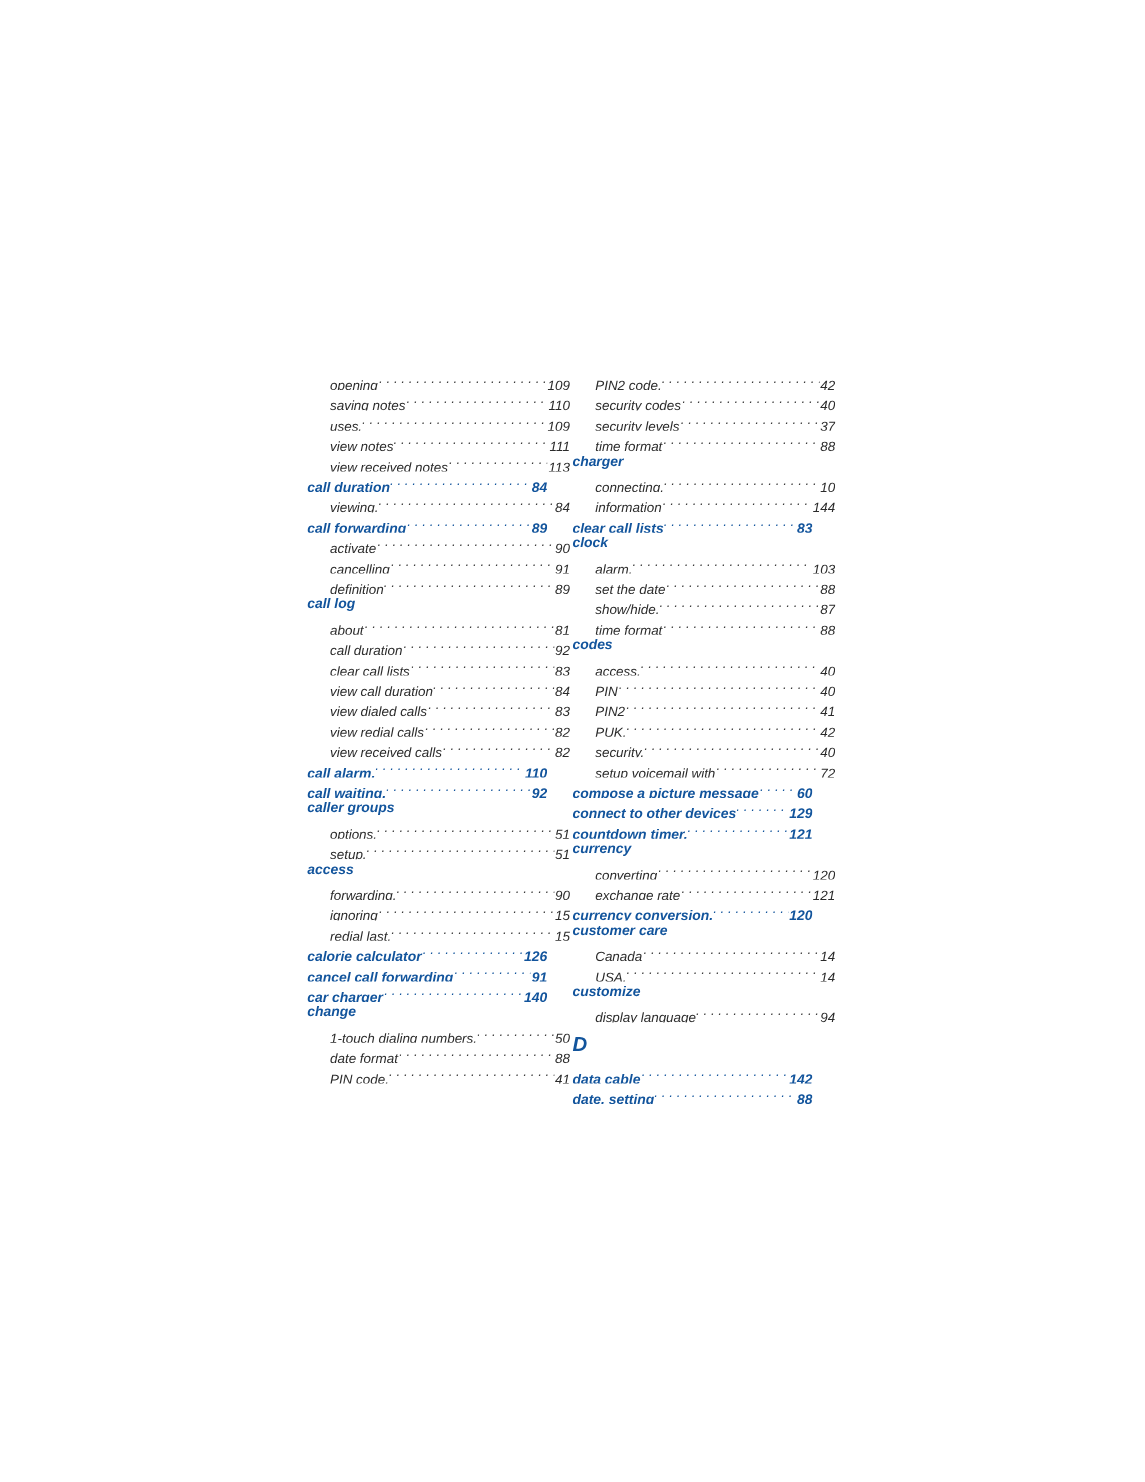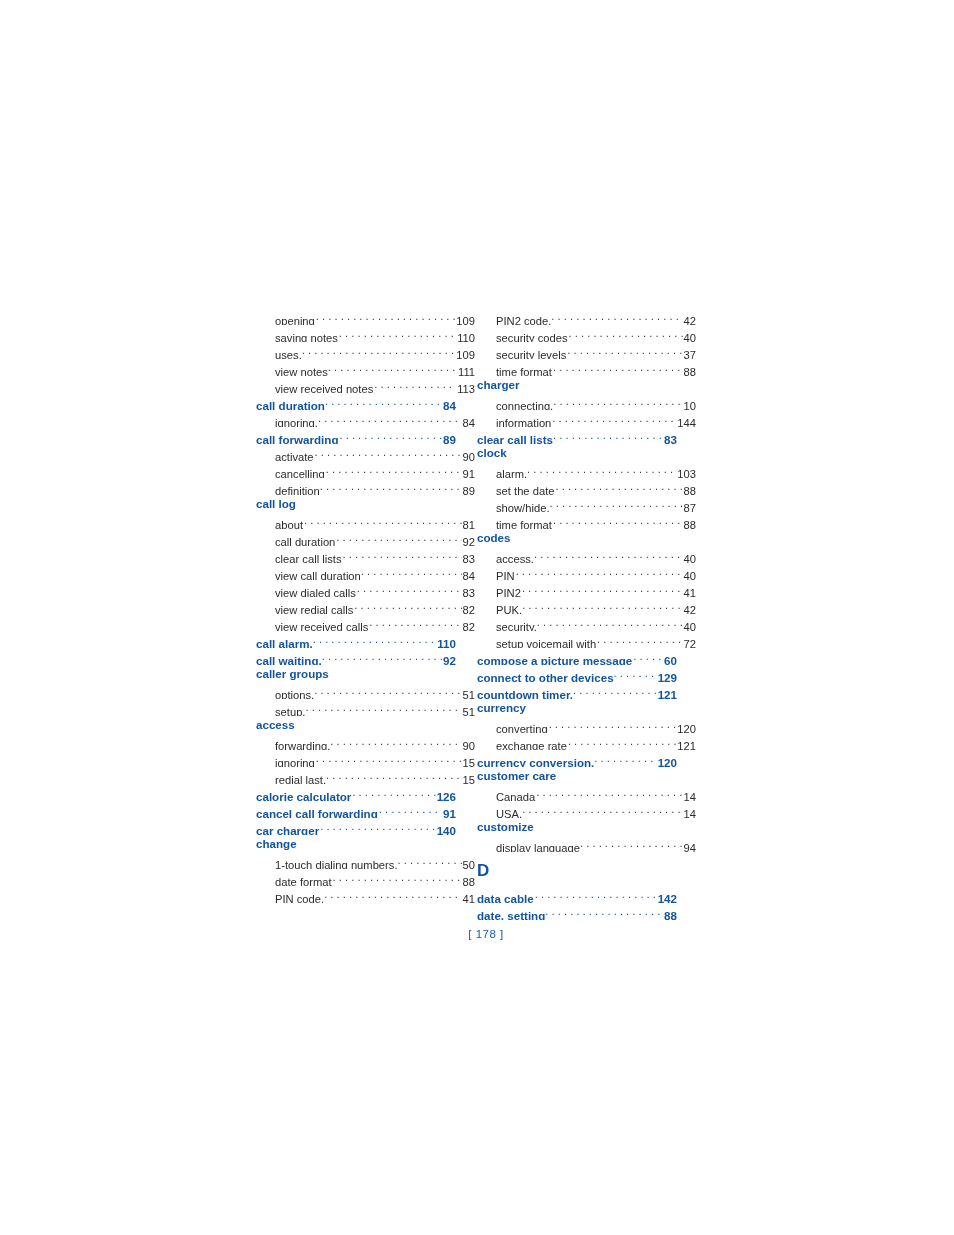--- a/index.html
+++ b/index.html
@@ -24,20 +24,21 @@
   }
 
   .columns {
     position: absolute;
     left: 256px;
     top: 308px;
     width: 422px;
     display: flex;
     flex-direction: row;
     gap: 21px;
+    font-style: italic;
   }
 
   .column {
     width: 200px;
     flex: 0 0 200px;
   }
 
   
   .entry {
     display: flex;
@@ -164,21 +165,21 @@
           <span class="label">view received notes</span>
           <span class="leader"></span>
           <span class="page">113</span>
         </div>
         <div class="entry head tight">
           <span class="label">call duration</span>
           <span class="leader"></span>
           <span class="page">84</span>
         </div>
         <div class="entry sub tight">
-          <span class="label">ignoring.</span>
+          <span class="label">viewing.</span>
           <span class="leader"></span>
           <span class="page">84</span>
         </div>
         <div class="entry head">
           <span class="label">call forwarding</span>
           <span class="leader"></span>
           <span class="page">89</span>
         </div>
         <div class="entry sub">
           <span class="label">activate</span>
@@ -464,17 +465,14 @@
           <span class="page">142</span>
         </div>
         <div class="entry head tight">
           <span class="label">date, setting</span>
           <span class="leader"></span>
           <span class="page">88</span>
         </div>
       </div>
   </div>
 
-  <div class="footer">
-    <span class="pagenum">[ 178 ]</span>
-  </div>
 
 </div>
 
 </body></html>

